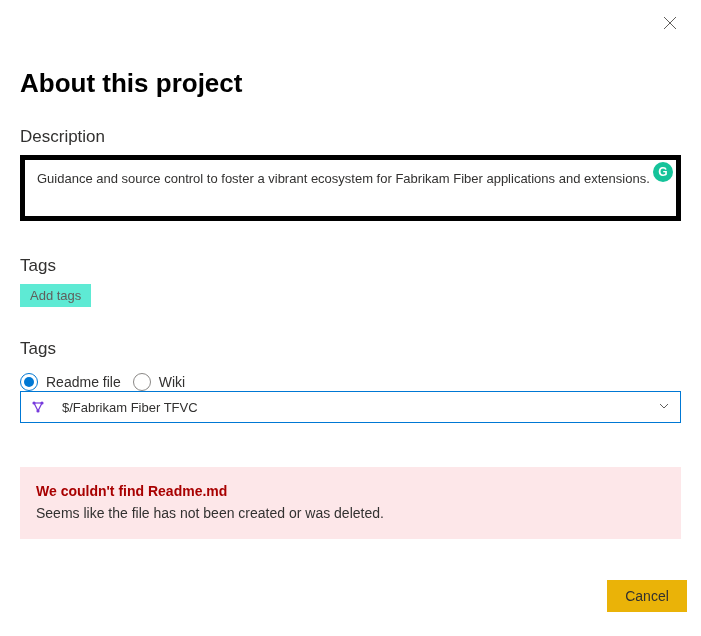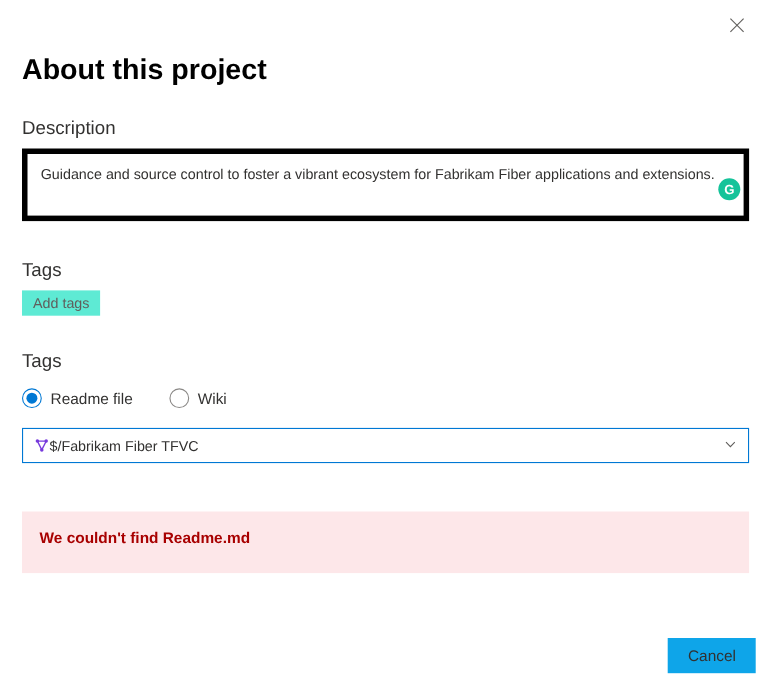--- a/index.html
+++ b/index.html
@@ -21,21 +21,21 @@
     width: 18px;
     height: 18px;
     cursor: pointer;
     display: flex;
     align-items: center;
     justify-content: center;
     color: #605e5c;
   }
   .close-btn svg { width: 14px; height: 14px; }
   .content {
-    padding: 48px 20px 20px 20px;
+    padding: 68px 20px 20px 20px;
   }
   .title {
     font-size: 26px;
     font-weight: 700;
     margin: 0 0 28px 0;
     color: #000;
   }
   .field-label {
     font-size: 17px;
     color: #323130;
@@ -72,24 +72,23 @@
   .tag-chip {
     display: inline-block;
     background: #5eead4;
     color: #605e5c;
     font-size: 13px;
     padding: 4px 10px;
     cursor: pointer;
   }
   .radio-row {
     display: flex;
-    gap: 33px;
+    gap: 12px;
     align-items: center;
     margin-top: 14px;
-    margin-bottom: 18px;
   }
   .radio-item {
     display: flex;
     align-items: center;
     gap: 8px;
     cursor: pointer;
   }
   .radio-circle {
     width: 18px;
     height: 18px;
@@ -110,21 +109,21 @@
     height: 32px;
     display: flex;
     align-items: center;
     padding: 0 10px;
     cursor: pointer;
     justify-content: space-between;
   }
   .dropdown-left {
     display: flex;
     align-items: flex-start;
-    gap: 0;
+    gap: 17px;
   }
   .repo-icon {
     width: 14px; height: 14px;
     display: flex; align-items: center; justify-content: center;
   }
   .dropdown-text { font-size: 13px; color: #323130; }
   .chevron { color: #605e5c; }
   .error-box {
     margin-top: 44px;
     background: #fde7e9;
@@ -150,23 +149,22 @@
   .btn {
     min-width: 80px;
     height: 32px;
     padding: 0 18px;
     font-size: 14px;
     border: none;
     cursor: pointer;
     font-family: inherit;
   }
   .btn-secondary {
-    background: #0ea5e9;
-    color: #323130;
-    text-align: right;
+    background: #eab308;
+    color: #323130;
   }
   .btn-primary {
     background: #0078d4;
     color: #fff;
     font-weight: 600;
   }
 </style>
 </head>
 <body>
 
@@ -222,19 +220,20 @@
       </div>
       <span class="chevron">
         <svg viewBox="0 0 12 12" width="12" height="12" stroke="currentColor" stroke-width="1" fill="none">
           <polyline points="2,4 6,8 10,4"></polyline>
         </svg>
       </span>
     </div>
 
     <div class="error-box">
       <div class="error-title">We couldn't find Readme.md</div>
+      <div class="error-body">Seems like the file has not been created or was deleted.</div>
     </div>
   </div>
 </div>
 
 <div class="footer">
   <button class="btn btn-secondary">Cancel</button>
 </div>
 
 </body></html>

